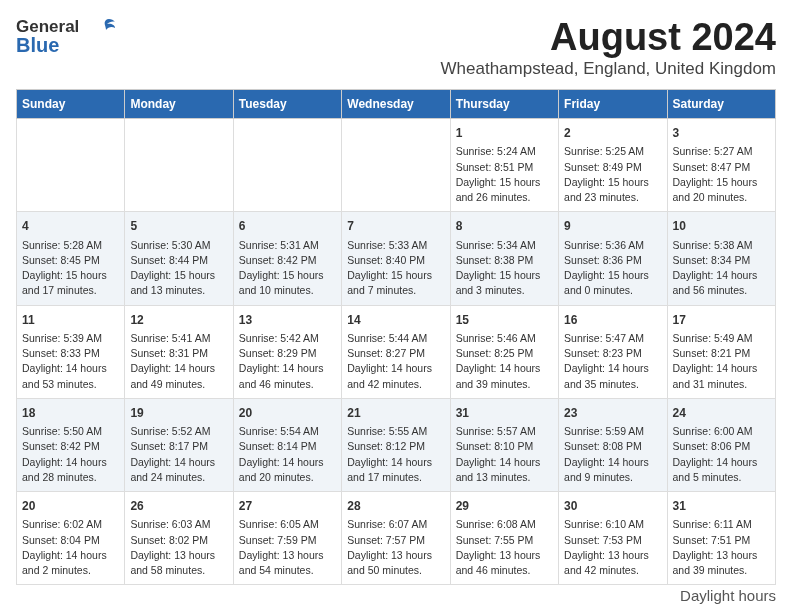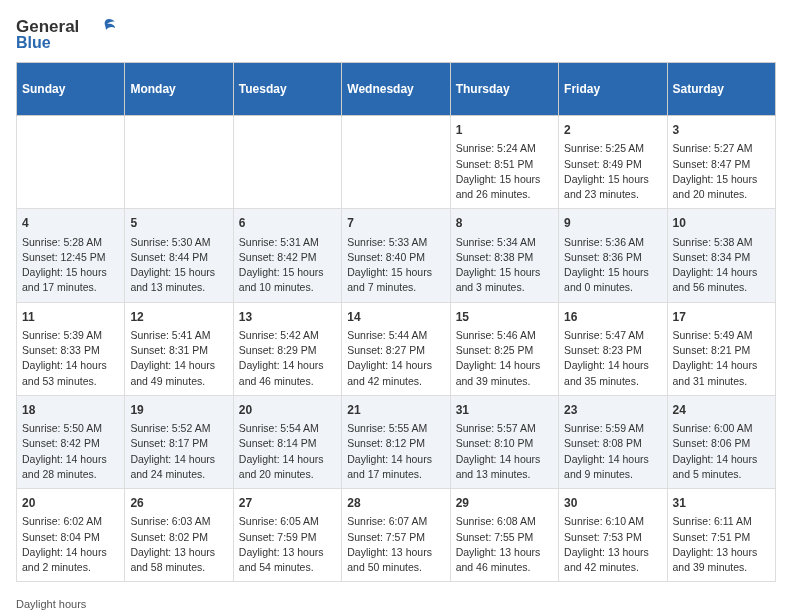--- a/index.html
+++ b/index.html
@@ -36,21 +36,21 @@
     table {
       width: 100%;
       border-collapse: collapse;
       font-size: 11px;
     }
     thead tr {
       background-color: #2a69b0;
       color: #fff;
     }
     thead th {
-      padding: 19px 5px;
+      padding: 7px 5px;
       text-align: left;
       font-size: 12px;
       font-weight: bold;
       border: 1px solid #ccc;
     }
     tbody tr {
       vertical-align: top;
     }
     tbody tr:nth-child(odd) {
       background-color: #fff;
@@ -67,40 +67,44 @@
       color: #333;
       line-height: 1.45;
     }
     .day-num {
       font-weight: bold;
       font-size: 12px;
       display: block;
       margin-bottom: 2px;
     }
     .footer-note {
-      margin-top: 16px;
-      font-size: 11px;
+      margin-top: 2px;
+      font-size: 15px;
       color: #555;
-      text-align: left;
+      text-align: right;
     }
   </style>
 </head>
 <body>
 
 <div class="header-section">
   <div class="logo">
     <div style="display:flex;flex-direction:column;align-items:flex-start;">
       <div style="display:flex;align-items:center;gap:16px;text-align:center;">
         <span style="font-size:17px;font-weight:bold;color:#333;">General</span>
         <svg width="22" height="22" viewBox="0 0 22 22">
           <path d="M11 4 C13 2, 18 3, 20 6 C18 5, 14 6, 12 8 C16 7, 20 9, 20 12 C17 10, 13 11, 11 14 C11 10, 8 7, 11 4Z" fill="#2a69b0"></path>
         </svg>
       </div>
-      <span style="font-size:16px;font-weight:bold;color:#2a69b0;margin-top:-4px;">Blue</span>
+      <span style="font-size:20px;font-weight:bold;color:#2a69b0;margin-top:-4px;">Blue</span>
     </div>
+  </div>
+  <div class="title-section">
+    <div class="main-title">August 2024</div>
+    <div class="subtitle">Wheathampstead, England, United Kingdom</div>
   </div>
 </div>
 
 <table>
   <thead>
     <tr>
     <th>Sunday</th>
         <th>Monday</th>
         <th>Tuesday</th>
         <th>Wednesday</th>
@@ -134,21 +138,21 @@
           <div>Sunrise: 5:27 AM</div>
           <div>Sunset: 8:47 PM</div>
           <div>Daylight: 15 hours</div>
           <div>and 20 minutes.</div>
         </td>
       </tr>
       <tr>
         <td>
           <span class="day-num">4</span>
           <div>Sunrise: 5:28 AM</div>
-          <div>Sunset: 12:45 PM</div>
+          <div>Sunset: 8:45 PM</div>
           <div>Daylight: 15 hours</div>
           <div>and 17 minutes.</div>
         </td>
         <td>
           <span class="day-num">5</span>
           <div>Sunrise: 5:30 AM</div>
           <div>Sunset: 8:44 PM</div>
           <div>Daylight: 15 hours</div>
           <div>and 13 minutes.</div>
         </td>

